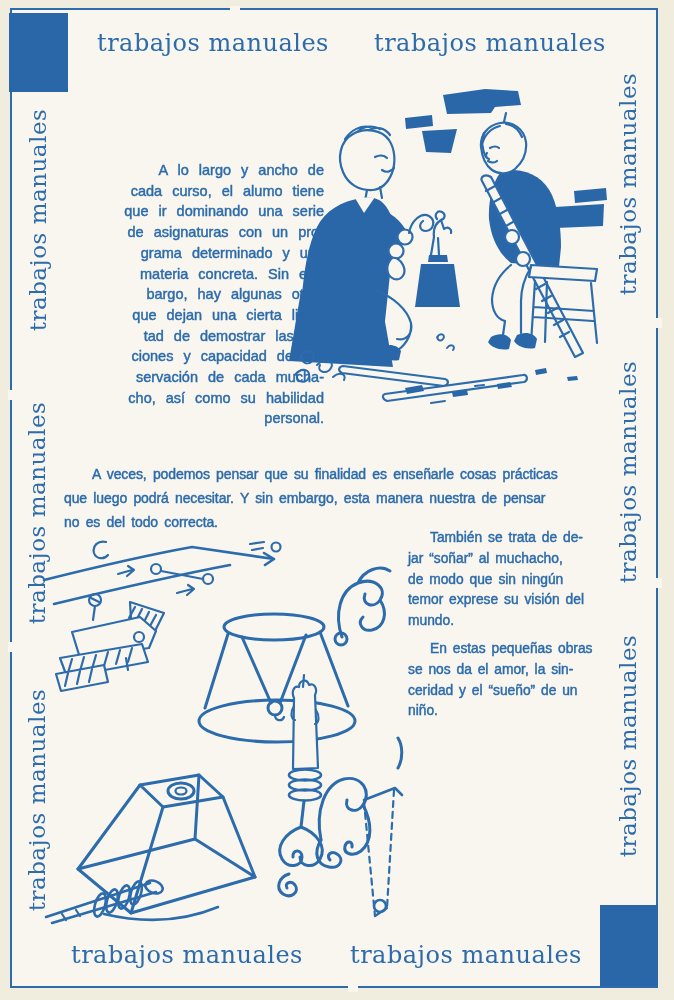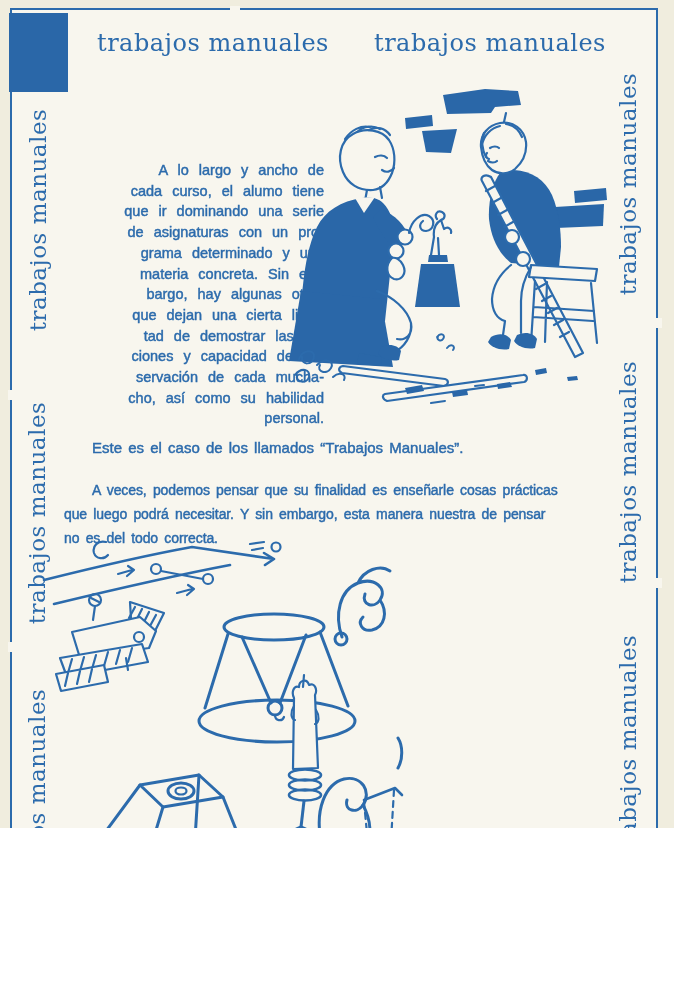--- a/index.html
+++ b/index.html
@@ -3,21 +3,21 @@
 <meta charset="utf-8">
 <style>
   :root{
     --ink:#2c6bac;
     --ink-solid:#2a67a8;
     --paper:#f8f6ee;
     --margin-paper:#f0edde;
   }
   html,body{margin:0;padding:0;}
   .page{
-    position:relative;width:674px;height:828px;
+    position:relative;width:674px;height:1000px;
     background:var(--margin-paper);
     overflow:hidden;
     font-family:"Liberation Sans",sans-serif;
     color:var(--ink);
   }
   .frame{
     position:absolute;left:10px;top:8px;width:648px;height:980px;
     border:2px solid var(--ink);
     background:var(--paper);
     box-sizing:border-box;
@@ -65,21 +65,21 @@
     word-spacing:6px;text-indent:28px;text-align:right;
   }
   .para-llamados{
     left:64px;top:437px;width:533px;
     font-size:15px;line-height:22px;
     word-spacing:2px;text-indent:28px;
   }
   .para-aveces{
     left:64px;top:462px;width:536px;
     font-size:14px;line-height:24px;
-    word-spacing:2.5px;text-indent:28px;letter-spacing:-.1px;margin-top:16px;
+    word-spacing:2.5px;text-indent:28px;letter-spacing:-.1px;
   }
   .col-right-block{position:absolute;left:408px;top:528px;width:194px;}
   .col-right-block .rpara{
     position:relative;
     color:var(--ink);
     white-space:pre-line;
     font-size:13.8px;line-height:20.8px;
     word-spacing:2px;text-indent:22px;
     margin:0 0 7px 0;
     -webkit-text-stroke:.45px currentColor;
@@ -128,26 +128,34 @@
 de asignaturas con un pro-
 grama determinado y una
 materia concreta. Sin em-
 bargo, hay algunas otras
 que dejan una cierta liber-
 tad de demostrar las afi-
 ciones y capacidad de ob-
 servación de cada mucha-
 cho, así como su habilidad
 personal.</div>
-  <div class="para para-llamados">Este es el caso de los llamados “Trabajos Manuales”.</div>
   <div class="para para-aveces">A veces, podemos pensar que su finalidad es enseñarle cosas prácticas
 que luego podrá necesitar. Y sin embargo, esta manera nuestra de pensar
 no es del todo correcta.</div>
 
   <div class="col-right-block">
+    <p class="rpara">También se trata de de-
+jar “soñar” al muchacho,
+de modo que sin ningún
+temor exprese su visión del
+mundo.</p>
+    <p class="rpara">En estas pequeñas obras
+se nos da el amor, la sin-
+ceridad y el “sueño” de un
+niño.</p>
   </div>
 
   <svg class="svg-boys" width="330" height="315" viewBox="0 0 330 315">
     <g>
       <path class="fillink" d="M158,10 L200,4 L233,6 L236,20 L210,22 L206,28 L162,29 Z"></path>
       <path class="fillink" d="M120,33 L147,30 L148,41 L121,44 Z"></path>
       <path class="fillink" d="M137,46 L172,44 L166,68 L141,67 Z"></path>
       <path class="fillink" d="M289,106 L321,103 L322,115 L290,118 Z"></path>
       <path class="fillink" d="M270,122 L319,119 L318,141 L271,143 Z"></path>
     </g>

